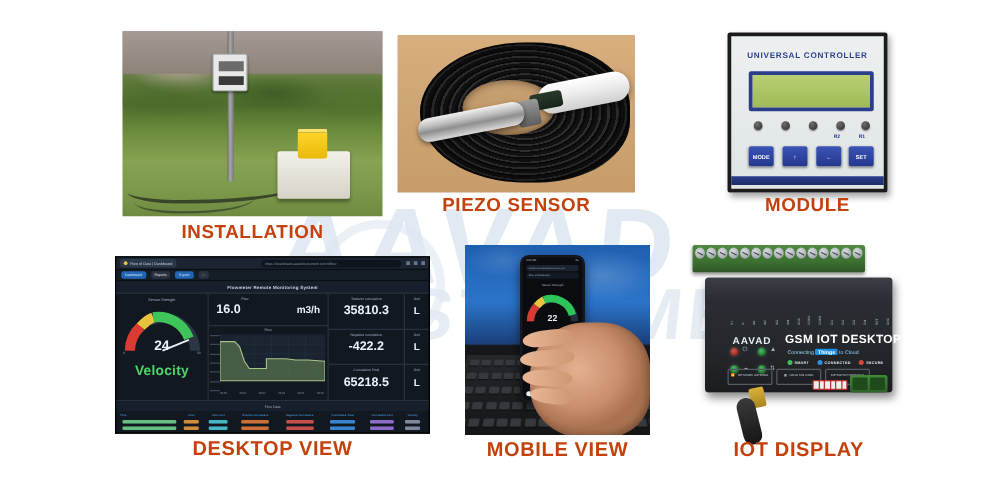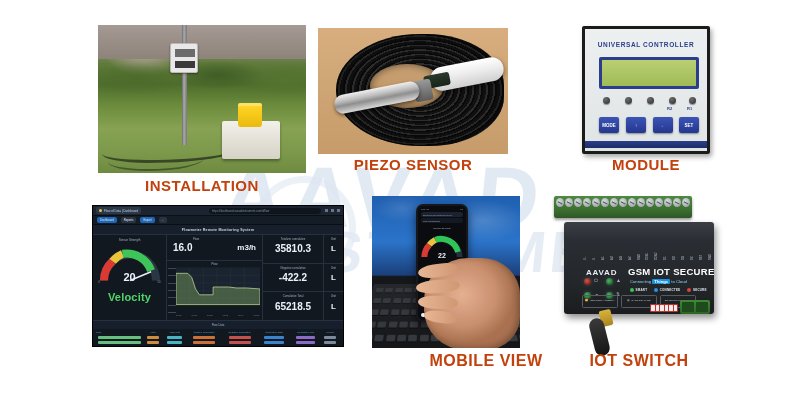--- a/index.html
+++ b/index.html
@@ -273,21 +273,21 @@
   }
   .dash-tablehdr span { font-size:2.8px; color:#9fb0c4; }
   .dash-table { padding:0; }
   .trow { display:flex; height:5px; align-items:center; gap:0; padding:0 3px; }
   .trow.head { height:6px; }
   .tc { font-size:2.4px; white-space:nowrap; overflow:hidden; text-align:center; }
   .blk { height:3px; border-radius:1px; }
   #desktop .caption { top: 146px; font-size: 16px; }
 
   
-  #mobile { left: 372px; top: 196px; width: 148px; height: 184px; padding-left: 40px; }
+  #mobile { left: 372px; top: 196px; width: 148px; height: 184px; }
   .mob-photo {
     position:absolute; left:0; top:0; width:148px; height:152px;
     background: linear-gradient(180deg,#1f5fb0 0%, #2b74c9 30%, #1b3f7a 52%, #15171a 53%, #101216 100%);
     overflow:hidden;
   }
   .mob-bgsheen {
     position:absolute; left:0; top:0; width:100%; height:54%;
     background:
       radial-gradient(ellipse 60px 30px at 75% 30%, rgba(255,255,255,.18), rgba(255,255,255,0) 70%),
       radial-gradient(ellipse 40px 20px at 20% 15%, rgba(255,255,255,.12), rgba(255,255,255,0) 70%);
@@ -541,21 +541,21 @@
           <div class="gauge-wrap">
             <svg viewBox="0 0 100 62" width="62" height="40">
               <path d="M8,56 A42,42 0 0,1 92,56" fill="none" stroke="#2b3644" stroke-width="13"></path>
               <path d="M8,56 A42,42 0 0,1 22,25" fill="none" stroke="#d93b33" stroke-width="13"></path>
               <path d="M22,25 A42,42 0 0,1 38,13" fill="none" stroke="#e8c33c" stroke-width="13"></path>
               <path d="M38,13 A42,42 0 0,1 84,40" fill="none" stroke="#3fc45a" stroke-width="13"></path>
               <line x1="50" y1="56" x2="84" y2="42" stroke="#e9eef5" stroke-width="2.5"></line>
             </svg>
             <div class="gauge-tick" style="left:0px;bottom:1px">0</div>
             <div class="gauge-tick" style="right:0px;bottom:1px">50</div>
-            <div class="gauge-val">20</div>
+            <div class="gauge-val">24</div>
           </div>
           <div class="gauge-status">Velocity</div>
         </div>
 
         <div class="col-chart">
           <div class="kpi-top">
             <div class="kpi-lbl-sm" style="left:26px">Flow</div>
             <div class="kpi-num">16.0</div>
             <div class="kpi-unit">m3/h</div>
           </div>
@@ -719,20 +719,21 @@
               <div class="tc" style="flex: 1.5 1 0%;">
                 <div class="blk" title="L" style="background: rgb(154, 116, 216); opacity: 0.9; margin: 0px auto; width: 62%;"></div>
               </div>
               <div class="tc" style="flex: 1 1 0%;">
                 <div class="blk" title="2.3" style="background: rgb(138, 151, 168); opacity: 0.9; margin: 0px auto; width: 62%;"></div>
               </div>
             </div>
           </div>
       </div>
     </div>
+    <div class="caption">DESKTOP VIEW</div>
   </div>
 
   <div class="cell" id="mobile">
     <div class="mob-photo">
       <div class="mob-bgsheen"></div>
       <div class="kbd" id="kbd">
           <i style="left: 4px; top: 5px;"></i>
           <i style="left: 14.3px; top: 5px;"></i>
           <i style="left: 24.6px; top: 5px;"></i>
           <i style="left: 34.9px; top: 5px;"></i>
@@ -883,21 +884,21 @@
           <i>COM2</i>
           <i>DI1</i>
           <i>DI2</i>
           <i>DI3</i>
           <i>DI4</i>
           <i>RST</i>
           <i>GND</i>
         </div>
 
       <div class="iot-brand">AAVAD</div>
-      <div class="iot-model">GSM IOT SECURE</div>
+      <div class="iot-model">GSM IOT DESKTOP</div>
       <div class="iot-tag">
         <span>Connecting </span><b>Things</b><span> to Cloud</span>
       </div>
 
       <div class="iot-badges">
         <div class="ibadge">
           <i style="background:#3fbf57"></i>
           <span>SMART</span>
         </div>
         <div class="ibadge">
@@ -944,16 +945,16 @@
           <i></i>
       </div>
       <div class="iot-term">
         <i></i>
           <i></i>
       </div>
       <div class="ant-conn"></div>
       <div class="ant-rod"></div>
     </div>
 
-    <div class="caption">IOT SWITCH</div>
+    <div class="caption">IOT DISPLAY</div>
   </div>
 
 </div>
 
 </body></html>

